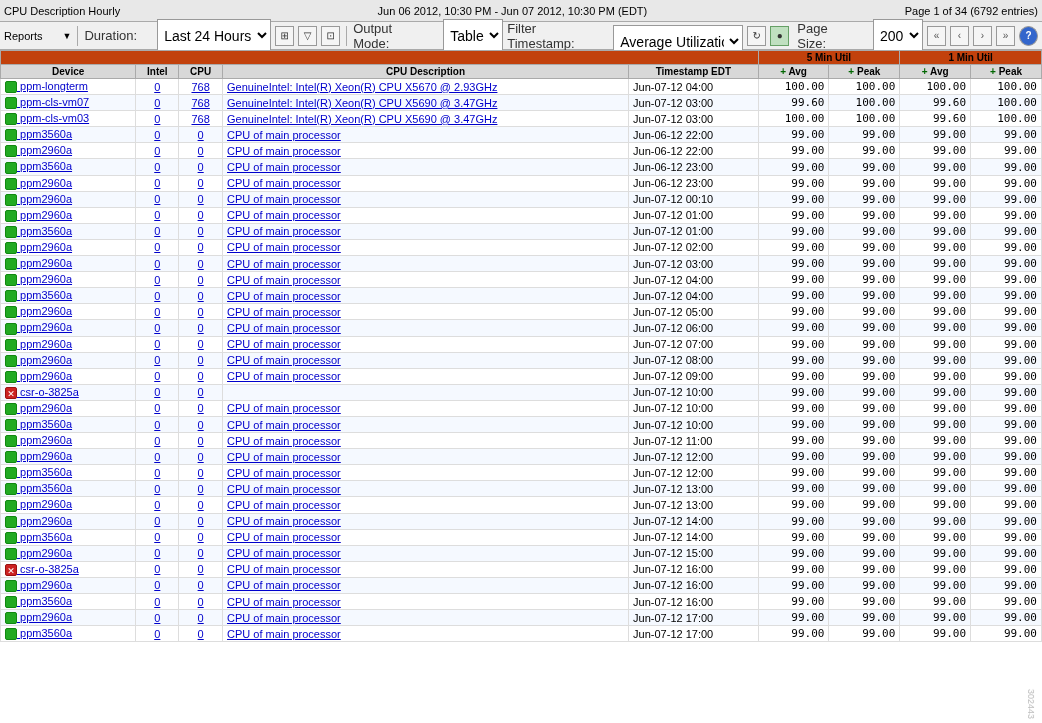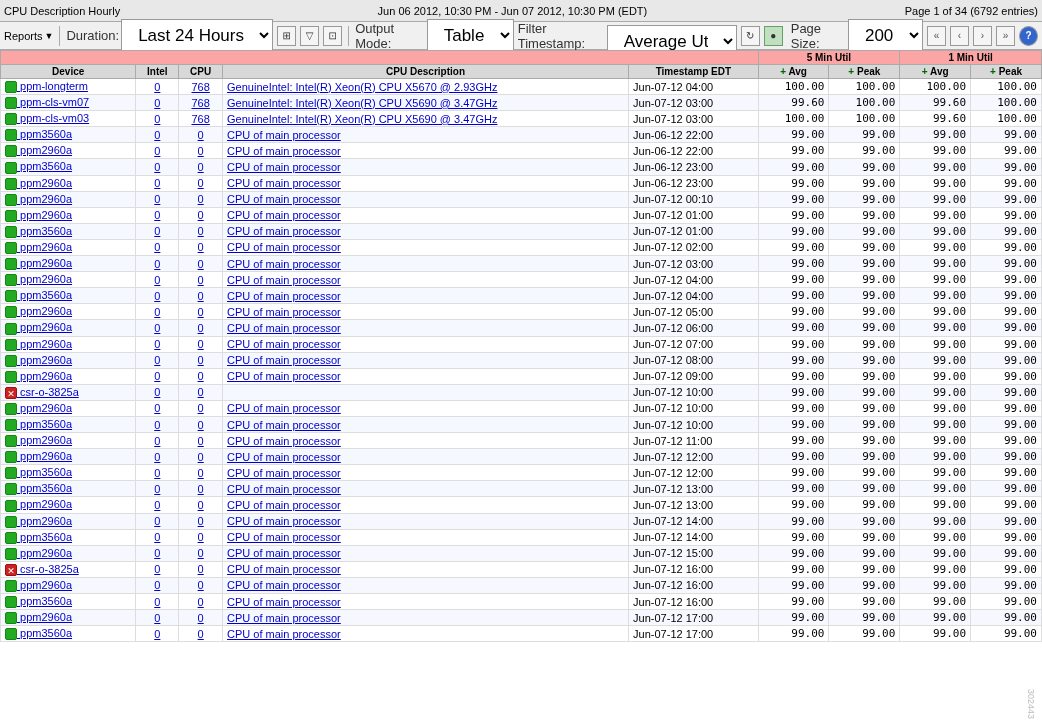--- a/index.html
+++ b/index.html
@@ -9,44 +9,44 @@
       display: flex; align-items: center; justify-content: space-between;
       background: #e8e8e8; border-bottom: 1px solid #aaa;
       padding: 2px 4px; height: 22px;
     }
 
     #toolbar {
       display: flex; align-items: center;
       background: #f0f0f0; border-bottom: 1px solid #aaa;
       padding: 2px 4px; gap: 4px; height: 28px;
     }
-    .toolbar-item { display: flex; align-items: center; gap: 2px; }
+    .toolbar-item { display: flex; align-items: center; gap: 20px; }
     .toolbar-label { font-size: 13px; color: #333; }
     select, .select-like {
-      font-size: 17px; height: 33px; border: 1px solid #999; background: #fff;
-      padding: 0 12px;
+      font-size: 14px; height: 33px; border: 1px solid #999; background: #fff;
+      padding: 0 2px;
     }
     .icon-btn {
       display: inline-flex; align-items: center; justify-content: center;
       width: 20px; height: 20px; border: 1px solid #999; background: #f5f5f5;
       cursor: pointer; font-size: 10px; color: #333;
     }
     .separator { width: 1px; height: 20px; background: #aaa; margin: 0 2px; }
     .nav-btn {
       display: inline-flex; align-items: center; justify-content: center;
       width: 20px; height: 20px; border: 1px solid #999; background: #f5f5f5;
       cursor: pointer; font-size: 10px; color: #555;
     }
 
     
     #table-container { overflow: auto; height: calc(100vh - 80px); position: relative; }
     table { border-collapse: collapse; width: 100%; font-size: 11px; }
     
     .group-header-row th {
-      background: #fca5a5; border: 1px solid #aaa; text-align: center;
+      background: #c2410c; border: 1px solid #aaa; text-align: center;
       font-weight: bold; font-size: 10px; padding: 1px 16px; margin-left: 31px;
     }
     .col-header-row th {
       background: #d8d8d8; border: 1px solid #aaa; text-align: center;
       font-weight: bold; font-size: 10px; padding: 1px 4px;
       white-space: nowrap; cursor: pointer;
     }
 
     thead { position: sticky; top: 0; z-index: 10; }
 

